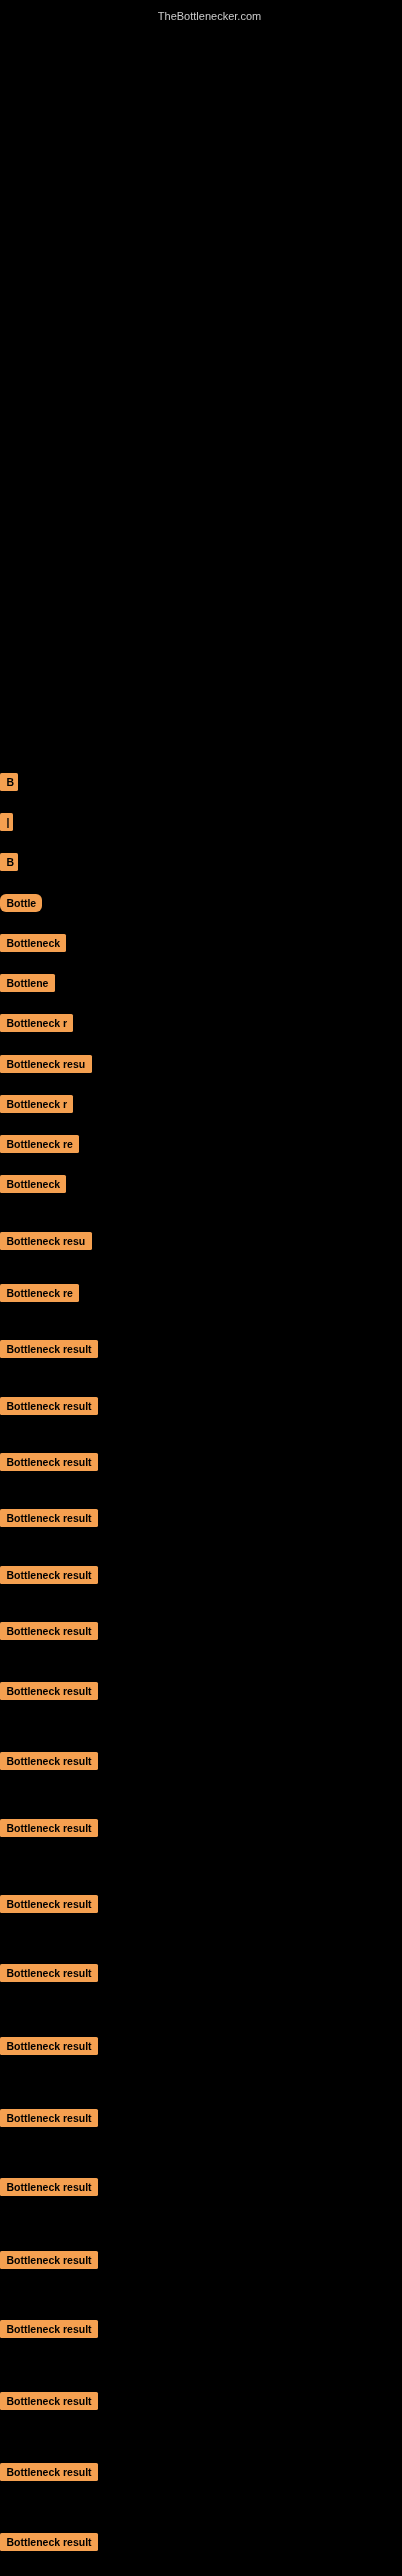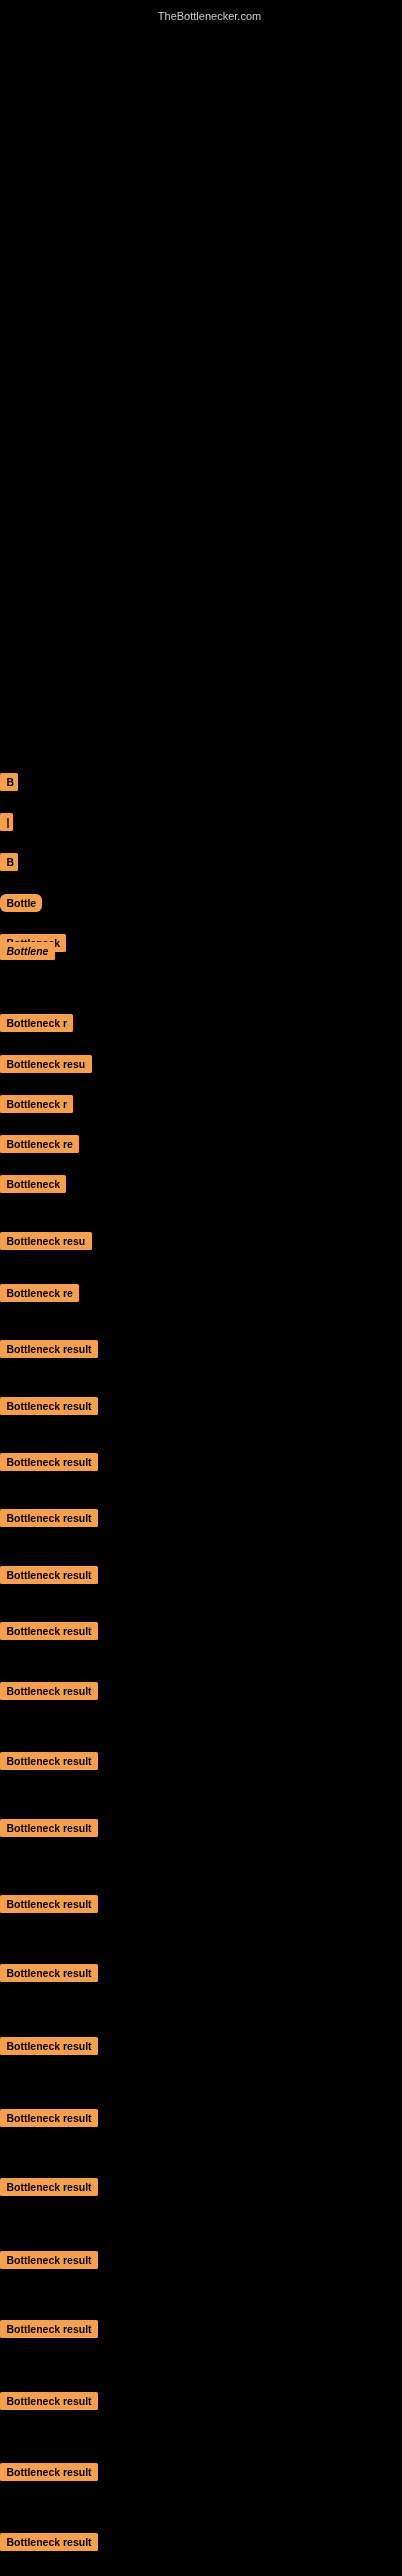--- a/index.html
+++ b/index.html
@@ -40,21 +40,21 @@
 <body>
 
 <div class="site-title">TheBottlenecker.com</div>
 
 <div id="labels-container">
     <div class="bottleneck-label" style="top: 773px; max-width: 17.7px; overflow: hidden; white-space: nowrap;">B</div>
     <div class="bottleneck-label" style="top: 813px; max-width: 11.3px; overflow: hidden; white-space: nowrap;">|</div>
     <div class="bottleneck-label" style="top: 853px; max-width: 17.7px; overflow: hidden; white-space: nowrap;">B</div>
     <div class="bottleneck-label" style="top: 894px; max-width: 42px; overflow: hidden; white-space: nowrap; border-radius: 6px;">Bottle</div>
     <div class="bottleneck-label" style="top: 934px; max-width: 72px; overflow: hidden; white-space: nowrap;">Bottleneck</div>
-    <div class="bottleneck-label" style="top: 942px; max-width: 63px; overflow: hidden; white-space: nowrap; font-style: italic;">Bottlene</div>
+    <div class="bottleneck-label" style="top: 974px; max-width: 63px; overflow: hidden; white-space: nowrap;">Bottlene</div>
     <div class="bottleneck-label" style="top: 1014px; max-width: 87px; overflow: hidden; white-space: nowrap;">Bottleneck r</div>
     <div class="bottleneck-label" style="top: 1055px; max-width: 111px; overflow: hidden; white-space: nowrap;">Bottleneck resu</div>
     <div class="bottleneck-label" style="top: 1095px; max-width: 87px; overflow: hidden; white-space: nowrap;">Bottleneck r</div>
     <div class="bottleneck-label" style="top: 1135px; max-width: 97px; overflow: hidden; white-space: nowrap;">Bottleneck re</div>
     <div class="bottleneck-label" style="top: 1175px; max-width: 72px; overflow: hidden; white-space: nowrap;">Bottleneck</div>
     <div class="bottleneck-label" style="top: 1232px; max-width: 111px; overflow: hidden; white-space: nowrap;">Bottleneck resu</div>
     <div class="bottleneck-label" style="top: 1284px; max-width: 97px; overflow: hidden; white-space: nowrap;">Bottleneck re</div>
     <div class="bottleneck-label" style="top: 1340px; max-width: 125px; overflow: hidden; white-space: nowrap;">Bottleneck result</div>
     <div class="bottleneck-label" style="top: 1397px; max-width: 125px; overflow: hidden; white-space: nowrap;">Bottleneck result</div>
     <div class="bottleneck-label" style="top: 1453px; max-width: 125px; overflow: hidden; white-space: nowrap;">Bottleneck result</div>

